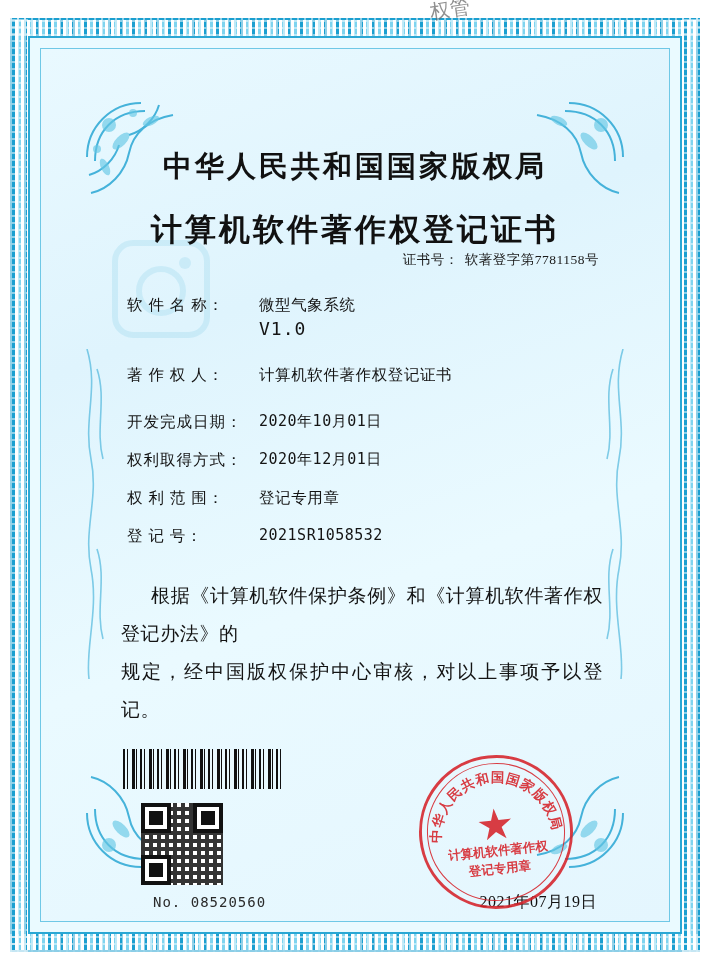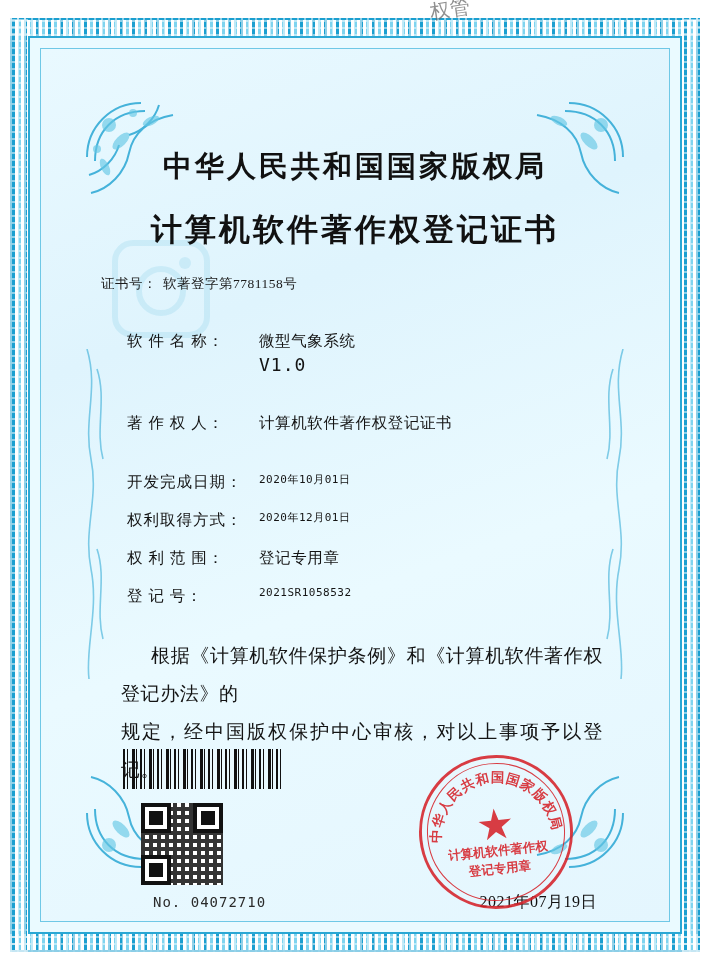--- a/index.html
+++ b/index.html
@@ -129,21 +129,21 @@
     text-align: center;
     font-size: 31px;
     letter-spacing: 3px;
     color: #111111;
     font-weight: 700;
     margin-top: 22px;
     font-family: Liberation Serif, serif;
   }
 
   .cert-no {
-    margin-top: 24px;
+    text-align: right;
     padding-right: 10px;
     font-size: 13.5px;
     color: #1b1b1b;
     letter-spacing: .5px;
   }
   .cert-no .label { margin-right: 6px; }
 
   .fields {
     margin-top: 18px;
     padding-left: 26px;
@@ -167,25 +167,25 @@
   }
   .field-value .line2 {
     display: block;
     margin-top: 2px;
     font-family: "DejaVu Sans Mono", "Liberation Mono", monospace;
     font-size: 18px;
     letter-spacing: 1px;
   }
   .mono {
     font-family: "DejaVu Sans Mono", "Liberation Mono", monospace;
-    font-size: 11px;
+    font-size: 15px;
     letter-spacing: .5px;
   }
 
-  .gap-top { margin-top: 38px; }
+  .gap-top { margin-top: 26px; }
 
   .statement {
     margin-top: 30px;
     font-size: 19px;
     line-height: 2.0;
     color: #141414;
     letter-spacing: .6px;
     padding: 0 6px 0 20px;
     text-align: justify;
   }
@@ -472,21 +472,21 @@
     <div class="codes">
       <div class="barcode"></div>
       <div class="qr">
         <div class="qr-cells"></div>
         <div class="finder f-tl"></div>
         <div class="finder f-tr"></div>
         <div class="finder f-bl"></div>
       </div>
     </div>
 
-    <div class="serial">No. 04072710</div>
+    <div class="serial">No. 08520560</div>
     <div class="issue-date">2021年07月19日</div>
 
     <div class="seal">
       <div class="ring"></div>
       <svg class="arc-text" viewBox="0 0 148 148">
         <defs>
           <path id="sealArc" d="M 18,80 A 56,56 0 1 1 130,80"></path>
         </defs>
         <text>
           <textPath href="#sealArc" startOffset="50%" text-anchor="middle">中华人民共和国国家版权局</textPath>

